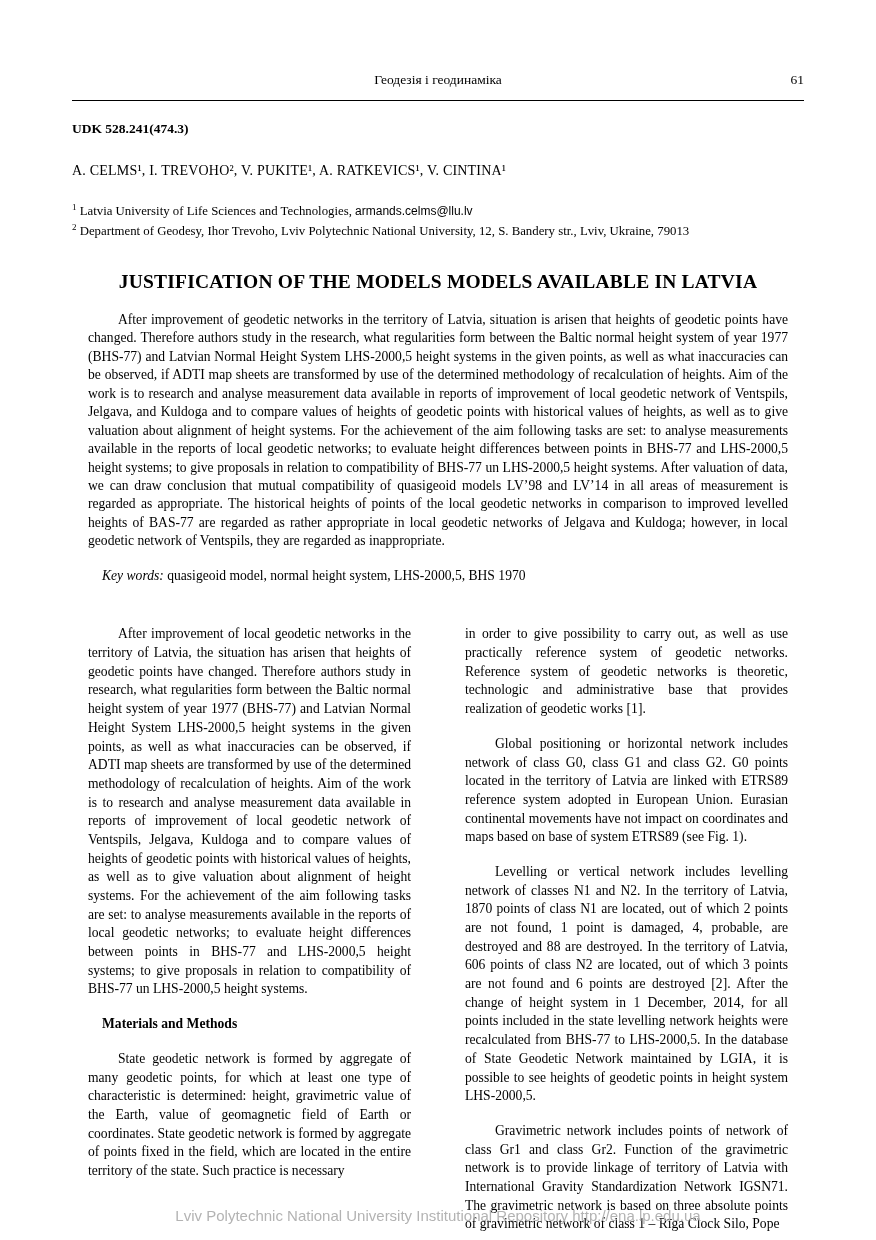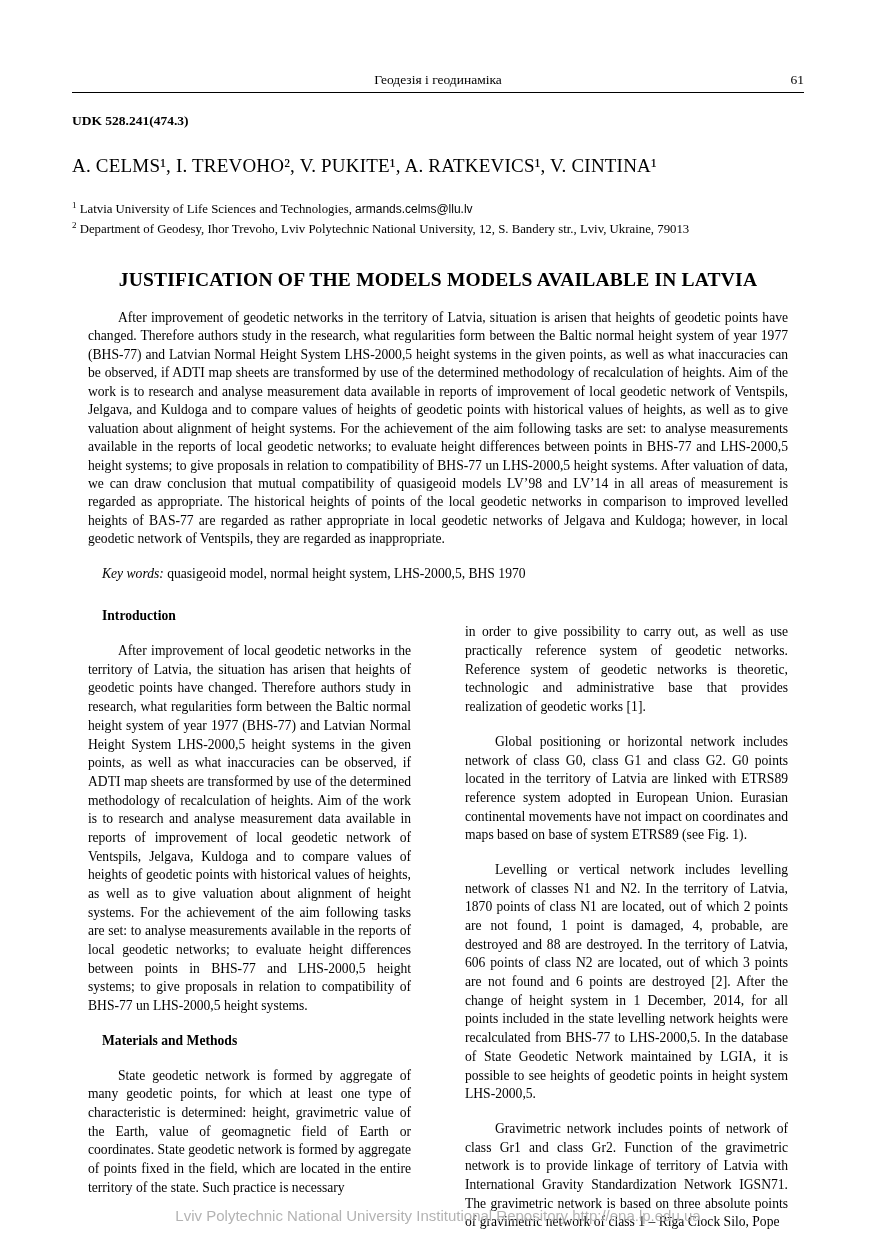--- a/index.html
+++ b/index.html
@@ -14,40 +14,40 @@
     color: #000000;
     overflow: hidden;
   }
   .content {
     padding: 72px 72px 0 72px;
   }
   
   .running-head {
     position: relative;
     border-bottom: 1.2px solid #000;
-    padding-bottom: 4px;
+    padding-bottom: 12px;
     font-size: 13.5px;
   }
   .journal-title {
     display: block;
     text-align: center;
   }
   .page-number {
     position: absolute;
     right: 0;
     top: 0;
   }
   
   .udk {
     font-weight: bold;
     font-size: 13.5px;
     margin-top: 20px;
   }
   .authors {
-    font-size: 19px;
+    font-size: 14px;
     margin-top: 26px;
     letter-spacing: 0.2px;
   }
   .affiliations {
     margin-top: 22px;
     font-size: 12.8px;
     line-height: 1.45;
   }
   .affil { margin: 0; }
   .affil sup { font-size: 9px; }
@@ -132,21 +132,20 @@
 
     <h1 class="paper-title">JUSTIFICATION OF THE MODELS MODELS AVAILABLE IN LATVIA</h1>
 
     <div class="abstract-block">
       <p class="para">After improvement of geodetic networks in the territory of Latvia, situation is arisen that heights of geodetic points have changed. Therefore authors study in the research, what regularities form between the Baltic normal height system of year 1977 (BHS-77) and Latvian Normal Height System LHS-2000,5 height systems in the given points, as well as what inaccuracies can be observed, if ADTI map sheets are transformed by use of the determined methodology of recalculation of heights. Aim of the work is to research and analyse measurement data available in reports of improvement of local geodetic network of Ventspils, Jelgava, and Kuldoga and to compare values of heights of geodetic points with historical values of heights, as well as to give valuation about alignment of height systems. For the achievement of the aim following tasks are set: to analyse measurements available in the reports of local geodetic networks; to evaluate height differences between points in BHS-77 and LHS-2000,5 height systems; to give proposals in relation to compatibility of BHS-77 un LHS-2000,5 height systems. After valuation of data, we can draw conclusion that mutual compatibility of quasigeoid models LV’98 and LV’14 in all areas of measurement is regarded as appropriate. The historical heights of points of the local geodetic networks in comparison to improved levelled heights of BAS-77 are regarded as rather appropriate in local geodetic networks of Jelgava and Kuldoga; however, in local geodetic network of Ventspils, they are regarded as inappropriate.</p>
       <p class="keywords"><span class="kw-label">Key words:</span><span> quasigeoid model, normal height system, LHS-2000,5, BHS 1970</span></p>
     </div>
 
     <div class="columns">
       <div class="col">
-        <p class="col-heading">Introduction</p>
         <p class="para">After improvement of local geodetic networks in the territory of Latvia, the situation has arisen that heights of geodetic points have changed. Therefore authors study in research, what regularities form between the Baltic normal height system of year 1977 (BHS-77) and Latvian Normal Height System LHS-2000,5 height systems in the given points, as well as what inaccuracies can be observed, if ADTI map sheets are transformed by use of the determined methodology of recalculation of heights. Aim of the work is to research and analyse measurement data available in reports of improvement of local geodetic network of Ventspils, Jelgava, Kuldoga and to compare values of heights of geodetic points with historical values of heights, as well as to give valuation about alignment of height systems. For the achievement of the aim following tasks are set: to analyse measurements available in the reports of local geodetic networks; to evaluate height differences between points in BHS-77 and LHS-2000,5 height systems; to give proposals in relation to compatibility of BHS-77 un LHS-2000,5 height systems.</p>
         <p class="col-heading spaced">Materials and Methods</p>
         <p class="para">State geodetic network is formed by aggregate of many geodetic points, for which at least one type of characteristic is determined: height, gravimetric value of the Earth, value of geomagnetic field of Earth or coordinates. State geodetic network is formed by aggregate of points fixed in the field, which are located in the entire territory of the state. Such practice is necessary</p>
       </div>
       <div class="col">
         <p class="para no-indent">in order to give possibility to carry out, as well as use practically reference system of geodetic networks. Reference system of geodetic networks is theoretic, technologic and administrative base that provides realization of geodetic works [1].</p>
         <p class="para">Global positioning or horizontal network includes network of class G0, class G1 and class G2. G0 points located in the territory of Latvia are linked with ETRS89 reference system adopted in European Union. Eurasian continental movements have not impact on coordinates and maps based on base of system ETRS89 (see Fig. 1).</p>
         <p class="para">Levelling or vertical network includes levelling network of classes N1 and N2. In the territory of Latvia, 1870 points of class N1 are located, out of which 2 points are not found, 1 point is damaged, 4, probable, are destroyed and 88 are destroyed. In the territory of Latvia, 606 points of class N2 are located, out of which 3 points are not found and 6 points are destroyed [2]. After the change of height system in 1 December, 2014, for all points included in the state levelling network heights were recalculated from BHS-77 to LHS-2000,5. In the database of State Geodetic Network maintained by LGIA, it is possible to see heights of geodetic points in height system LHS-2000,5.</p>
         <p class="para">Gravimetric network includes points of network of class Gr1 and class Gr2. Function of the gravimetric network is to provide linkage of territory of Latvia with International Gravity Standardization Network IGSN71. The gravimetric network is based on three absolute points of gravimetric network of class 1 – Rīga Clock Silo, Pope</p>
       </div>

